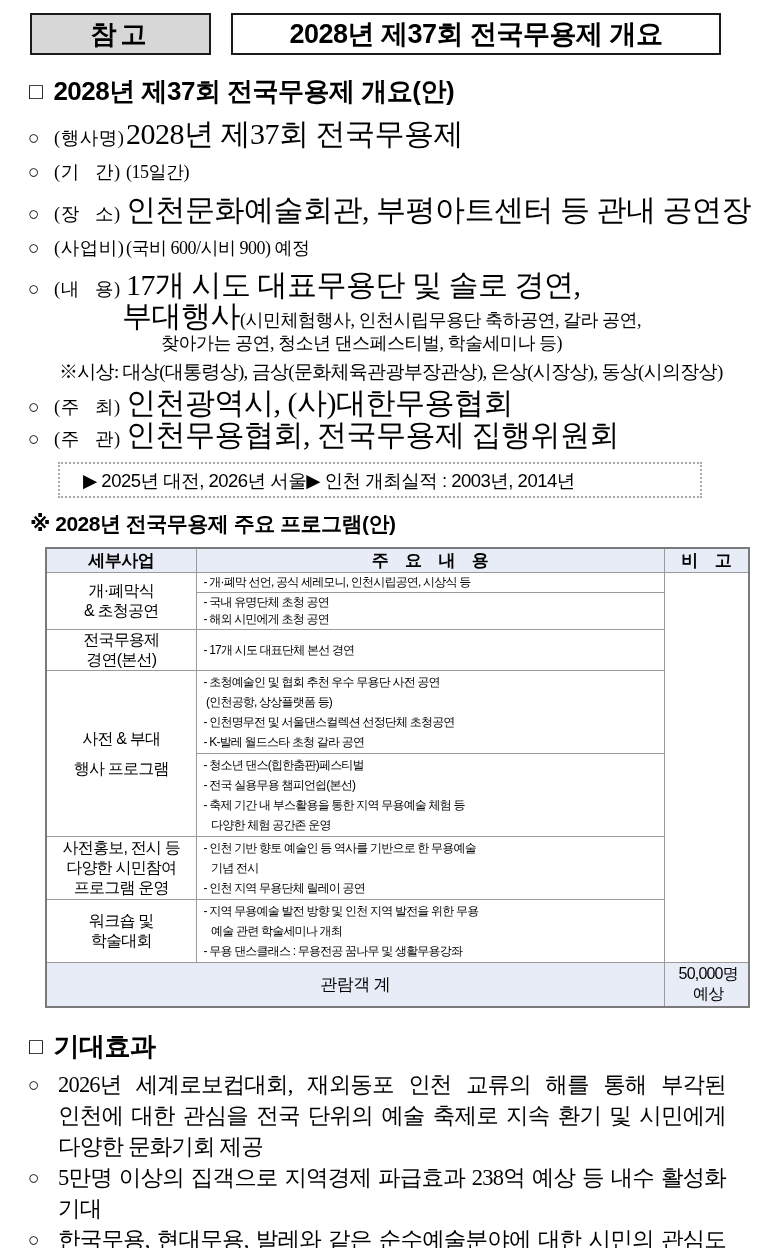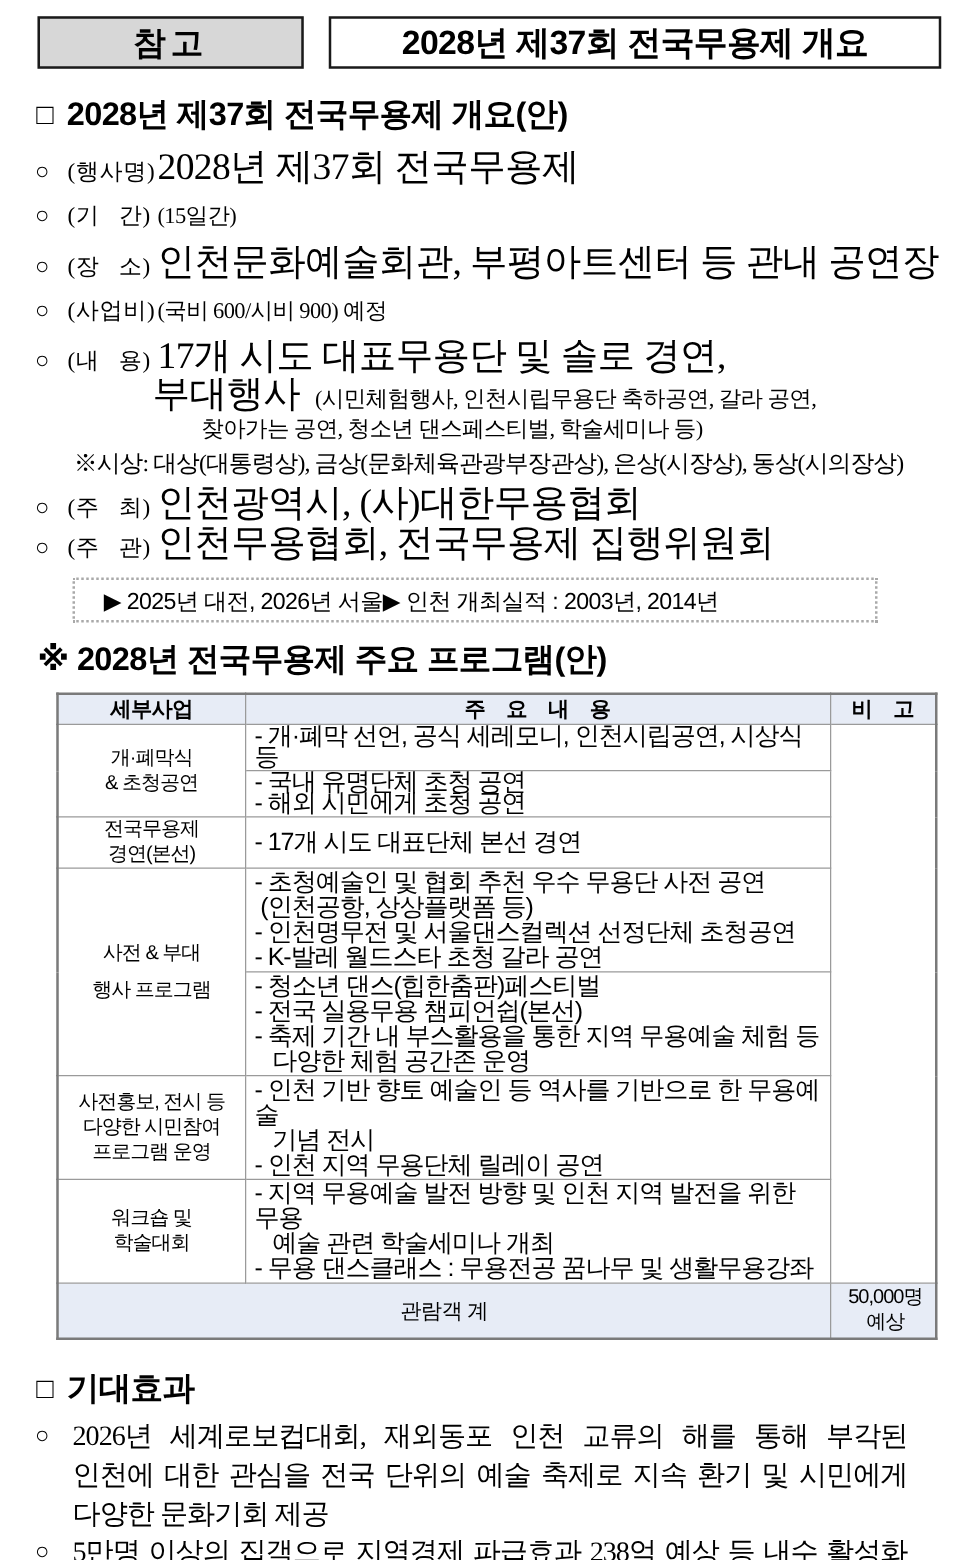--- a/index.html
+++ b/index.html
@@ -7,21 +7,21 @@
   body {
     width:780px; height:1248px; overflow:hidden;
     color:#000;
     font-family:"Liberation Serif","DejaVu Serif",serif;
   }
   .page { padding:12px 26px 0 28px; }
 
   
   .doc-header { display:flex; gap:20px; margin:1px 0 0 2px; }
   .tag-box {
-    width:213px; height:42px; background:#d7d7d7; border:2px solid #1a1a1a;
+    width:181px; height:42px; background:#d7d7d7; border:2px solid #1a1a1a;
     display:flex; align-items:center; justify-content:center;
     font-family:"Liberation Sans","DejaVu Sans",sans-serif;
     font-weight:bold; font-size:26px; letter-spacing:4px;
   }
   .title-box {
     width:490px; height:42px; background:#fff; border:2px solid #1a1a1a;
     display:flex; align-items:center; justify-content:center;
     font-family:"Liberation Sans","DejaVu Sans",sans-serif;
     font-weight:bold; font-size:27px; letter-spacing:-0.5px;
   }
@@ -40,58 +40,58 @@
   .b-row.h38 { height:38px; line-height:38px; }
   .b-row.h35 { height:35px; line-height:35px; }
   .b-row.h28 { height:28px; line-height:28px; }
   .b-row.h27 { height:27px; line-height:27px; }
   .b-row.h30 { height:30px; line-height:30px; }
   .b-row.h32 { height:32px; line-height:32px; }
   .b-marker { width:26px; font-size:19px; flex-shrink:0; }
   .b-label  { width:72px; font-size:18.5px; white-space:pre; flex-shrink:0; letter-spacing:0.5px; }
   .b-text   { font-size:30px; white-space:pre; letter-spacing:-0.5px; }
   .b-small  { font-size:18px; white-space:pre; letter-spacing:-0.5px; }
-  .ind-1 { padding-left:94px;gap:12px; }
+  .ind-1 { padding-left:94px; }
   .ind-2 { padding-left:133px; }
   .b-note { font-size:19px; letter-spacing:-0.7px; white-space:pre; padding-left:2px;margin-left:29px; }
 
   
   .history-box {
     border:2px dotted #a9a9a9; width:644px; height:36px;
     margin:11px 0 12px 30px; padding:0 23px;
     display:flex; align-items:center; 
     font-family:"Liberation Sans","DejaVu Sans",sans-serif;
     font-size:18.5px; letter-spacing:-0.5px; white-space:pre;
   }
 
   
   .program-heading {
     font-family:"Liberation Sans","DejaVu Sans",sans-serif;
-    font-weight:bold; font-size:26px; letter-spacing:-0.5px;
+    font-weight:bold; font-size:21px; letter-spacing:-0.5px;
     margin:2px 0 9px 2px;
   }
 
   
   table.program {
     border-collapse:collapse; width:703px; margin-left:17px;
     font-family:"Liberation Sans","DejaVu Sans",sans-serif;
     border:2px solid #7a7a7a; table-layout:fixed;
   }
   table.program col.c1 { width:150px; }
   table.program col.c2 { width:468px; }
   table.program col.c3 { width:85px; }
   table.program th, table.program td { border:1px solid #9a9a9a; vertical-align:middle; }
   table.program th {
     background:#e7ecf6; font-weight:bold; font-size:17px;
     height:21px; text-align:center; white-space:pre; letter-spacing:-0.5px;
   }
   td.label { text-align:center; font-size:16px; letter-spacing:-0.8px; }
   td.label div { line-height:20px; white-space:pre; }
   td.label.spread div { line-height:30px; }
-  td.content { padding:1px 4px 1px 7px; font-size:20px; letter-spacing:-0.8px; }
+  td.content { padding:1px 4px 1px 7px; font-size:12px; letter-spacing:-0.8px; }
   td.content div { white-space:pre-wrap; line-height:20px; }
   tr.r1a  { height:19px; } tr.r1a td.content div, tr.r1b td.content div { line-height:17px; }
   tr.r1b  { height:36px;padding-left:24px; }
   tr.r2   { height:40px; }
   tr.r3a  { height:80px; }
   tr.r3b  { height:80px; }
   tr.r4   { height:60px; }
   tr.r5   { height:60px; }
   td.remark-empty { background:#fff; }
   tr.tfoot-row { height:44px; }

